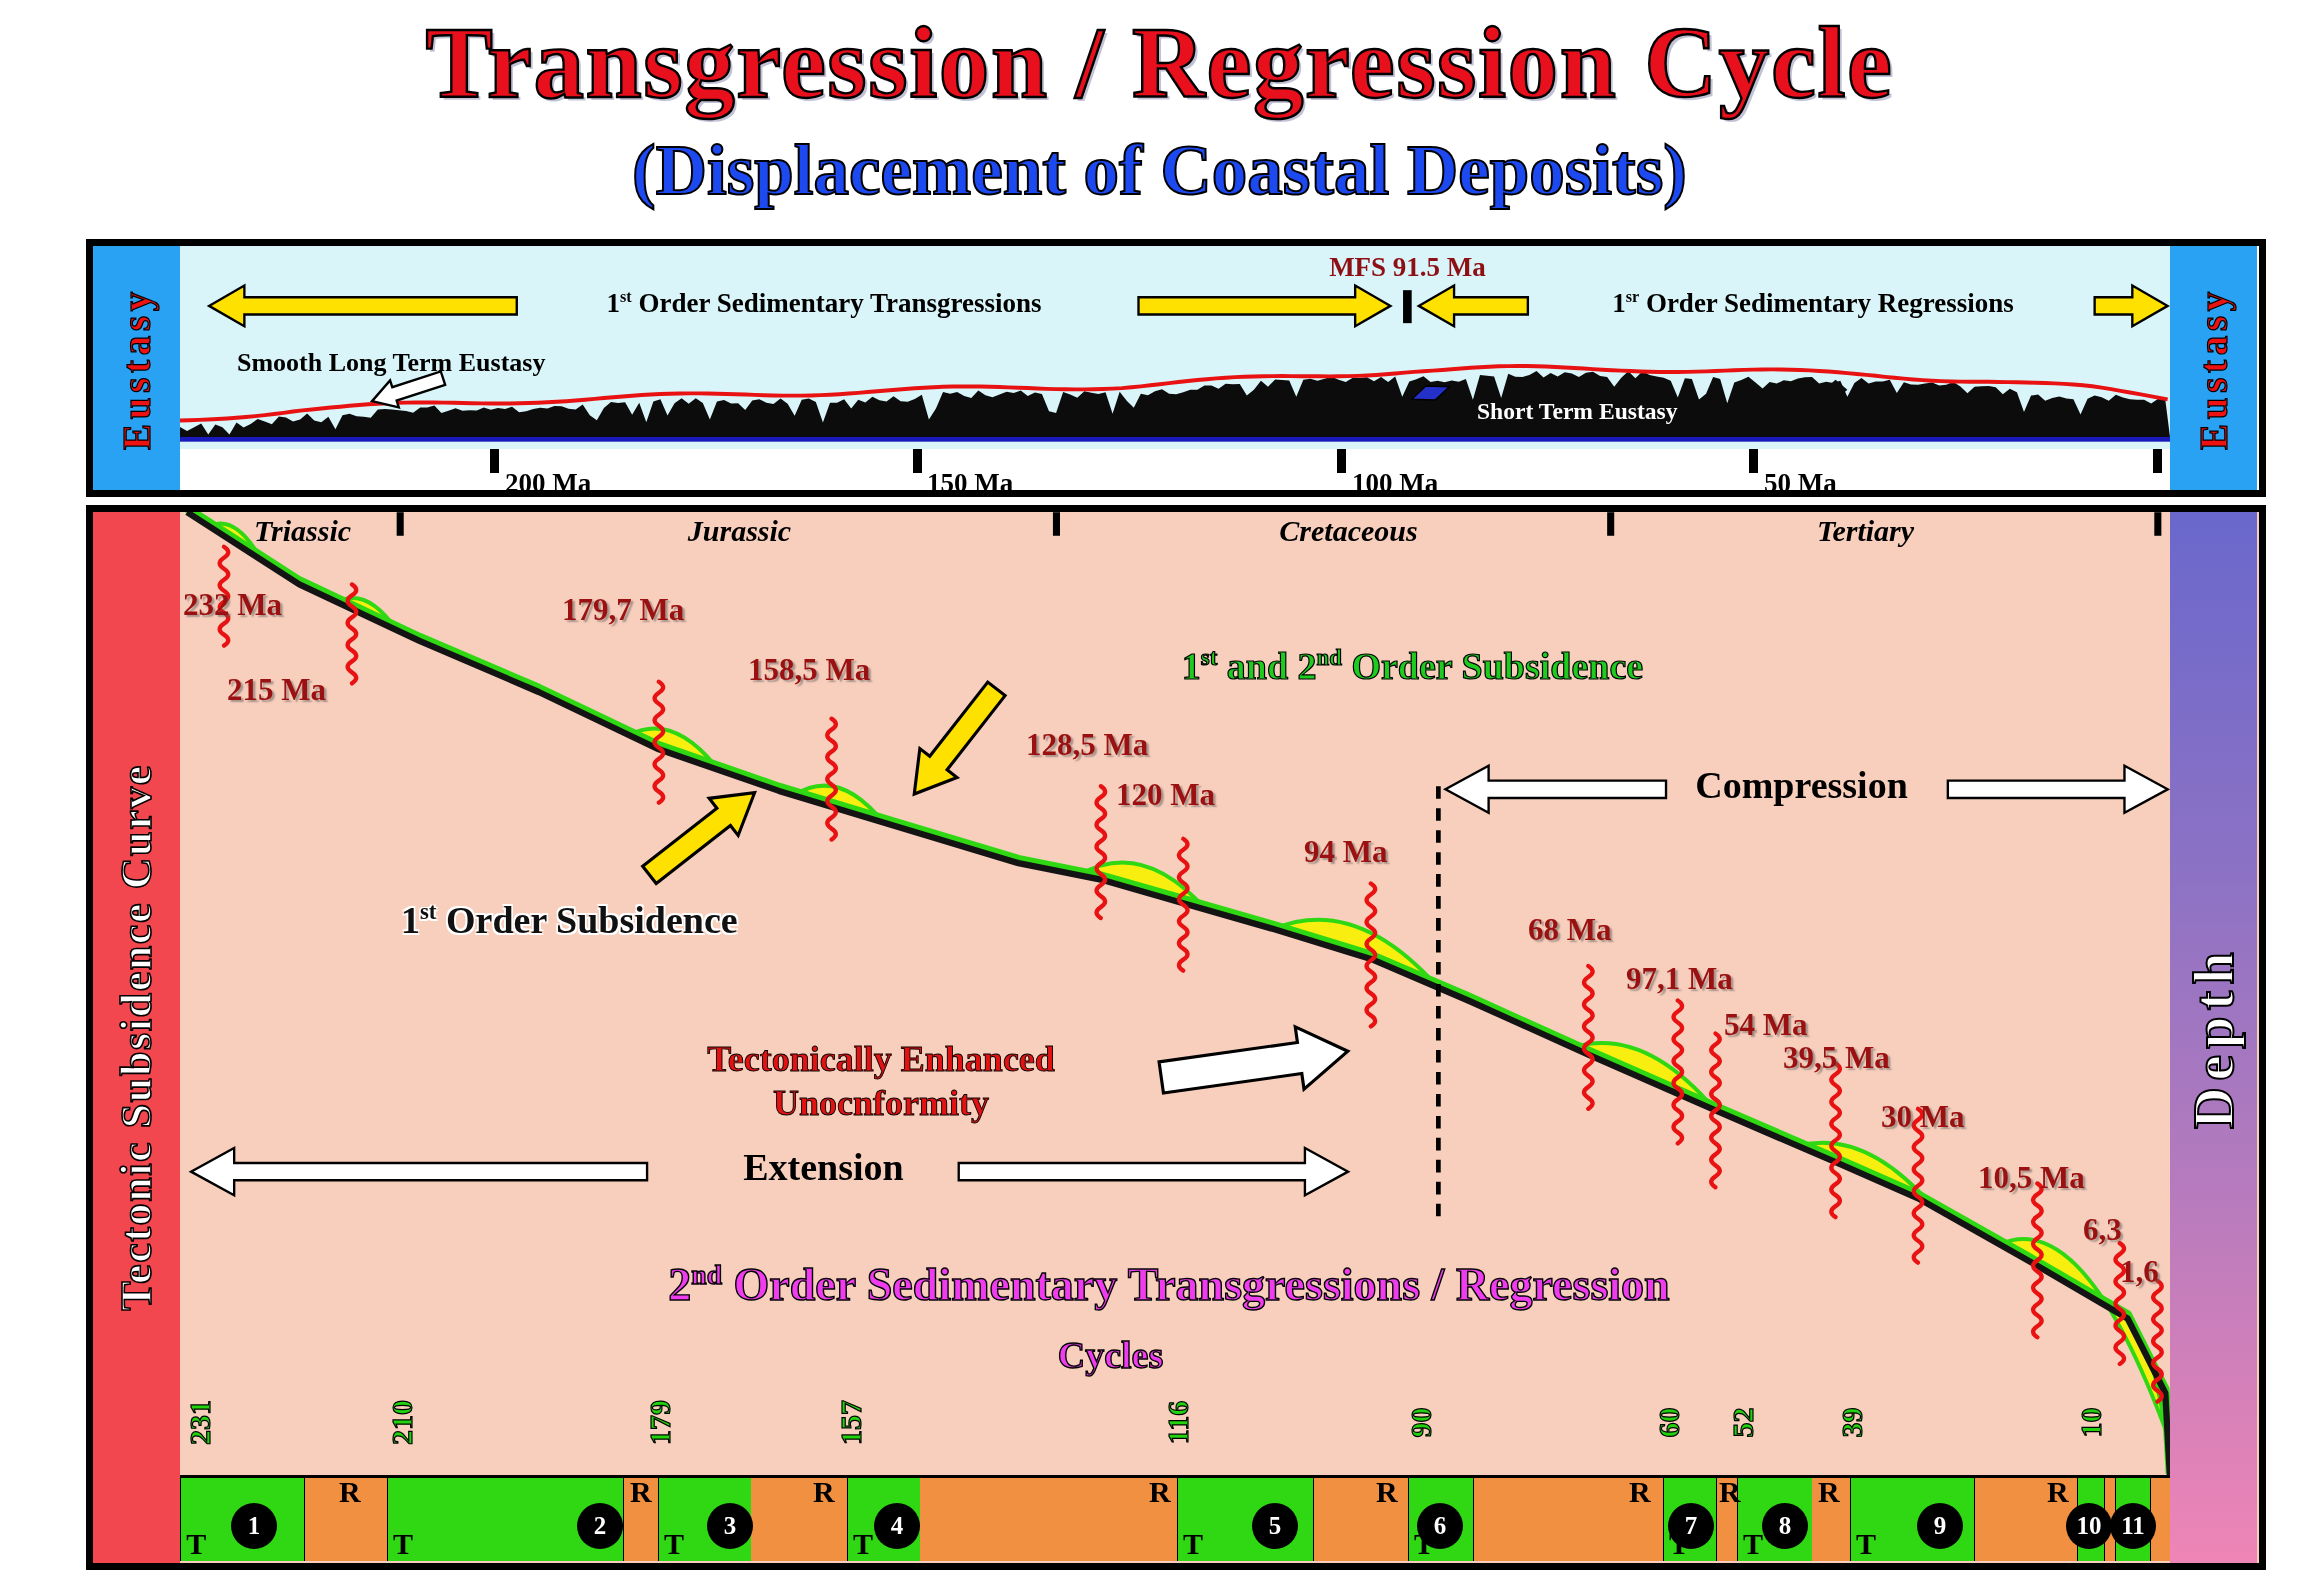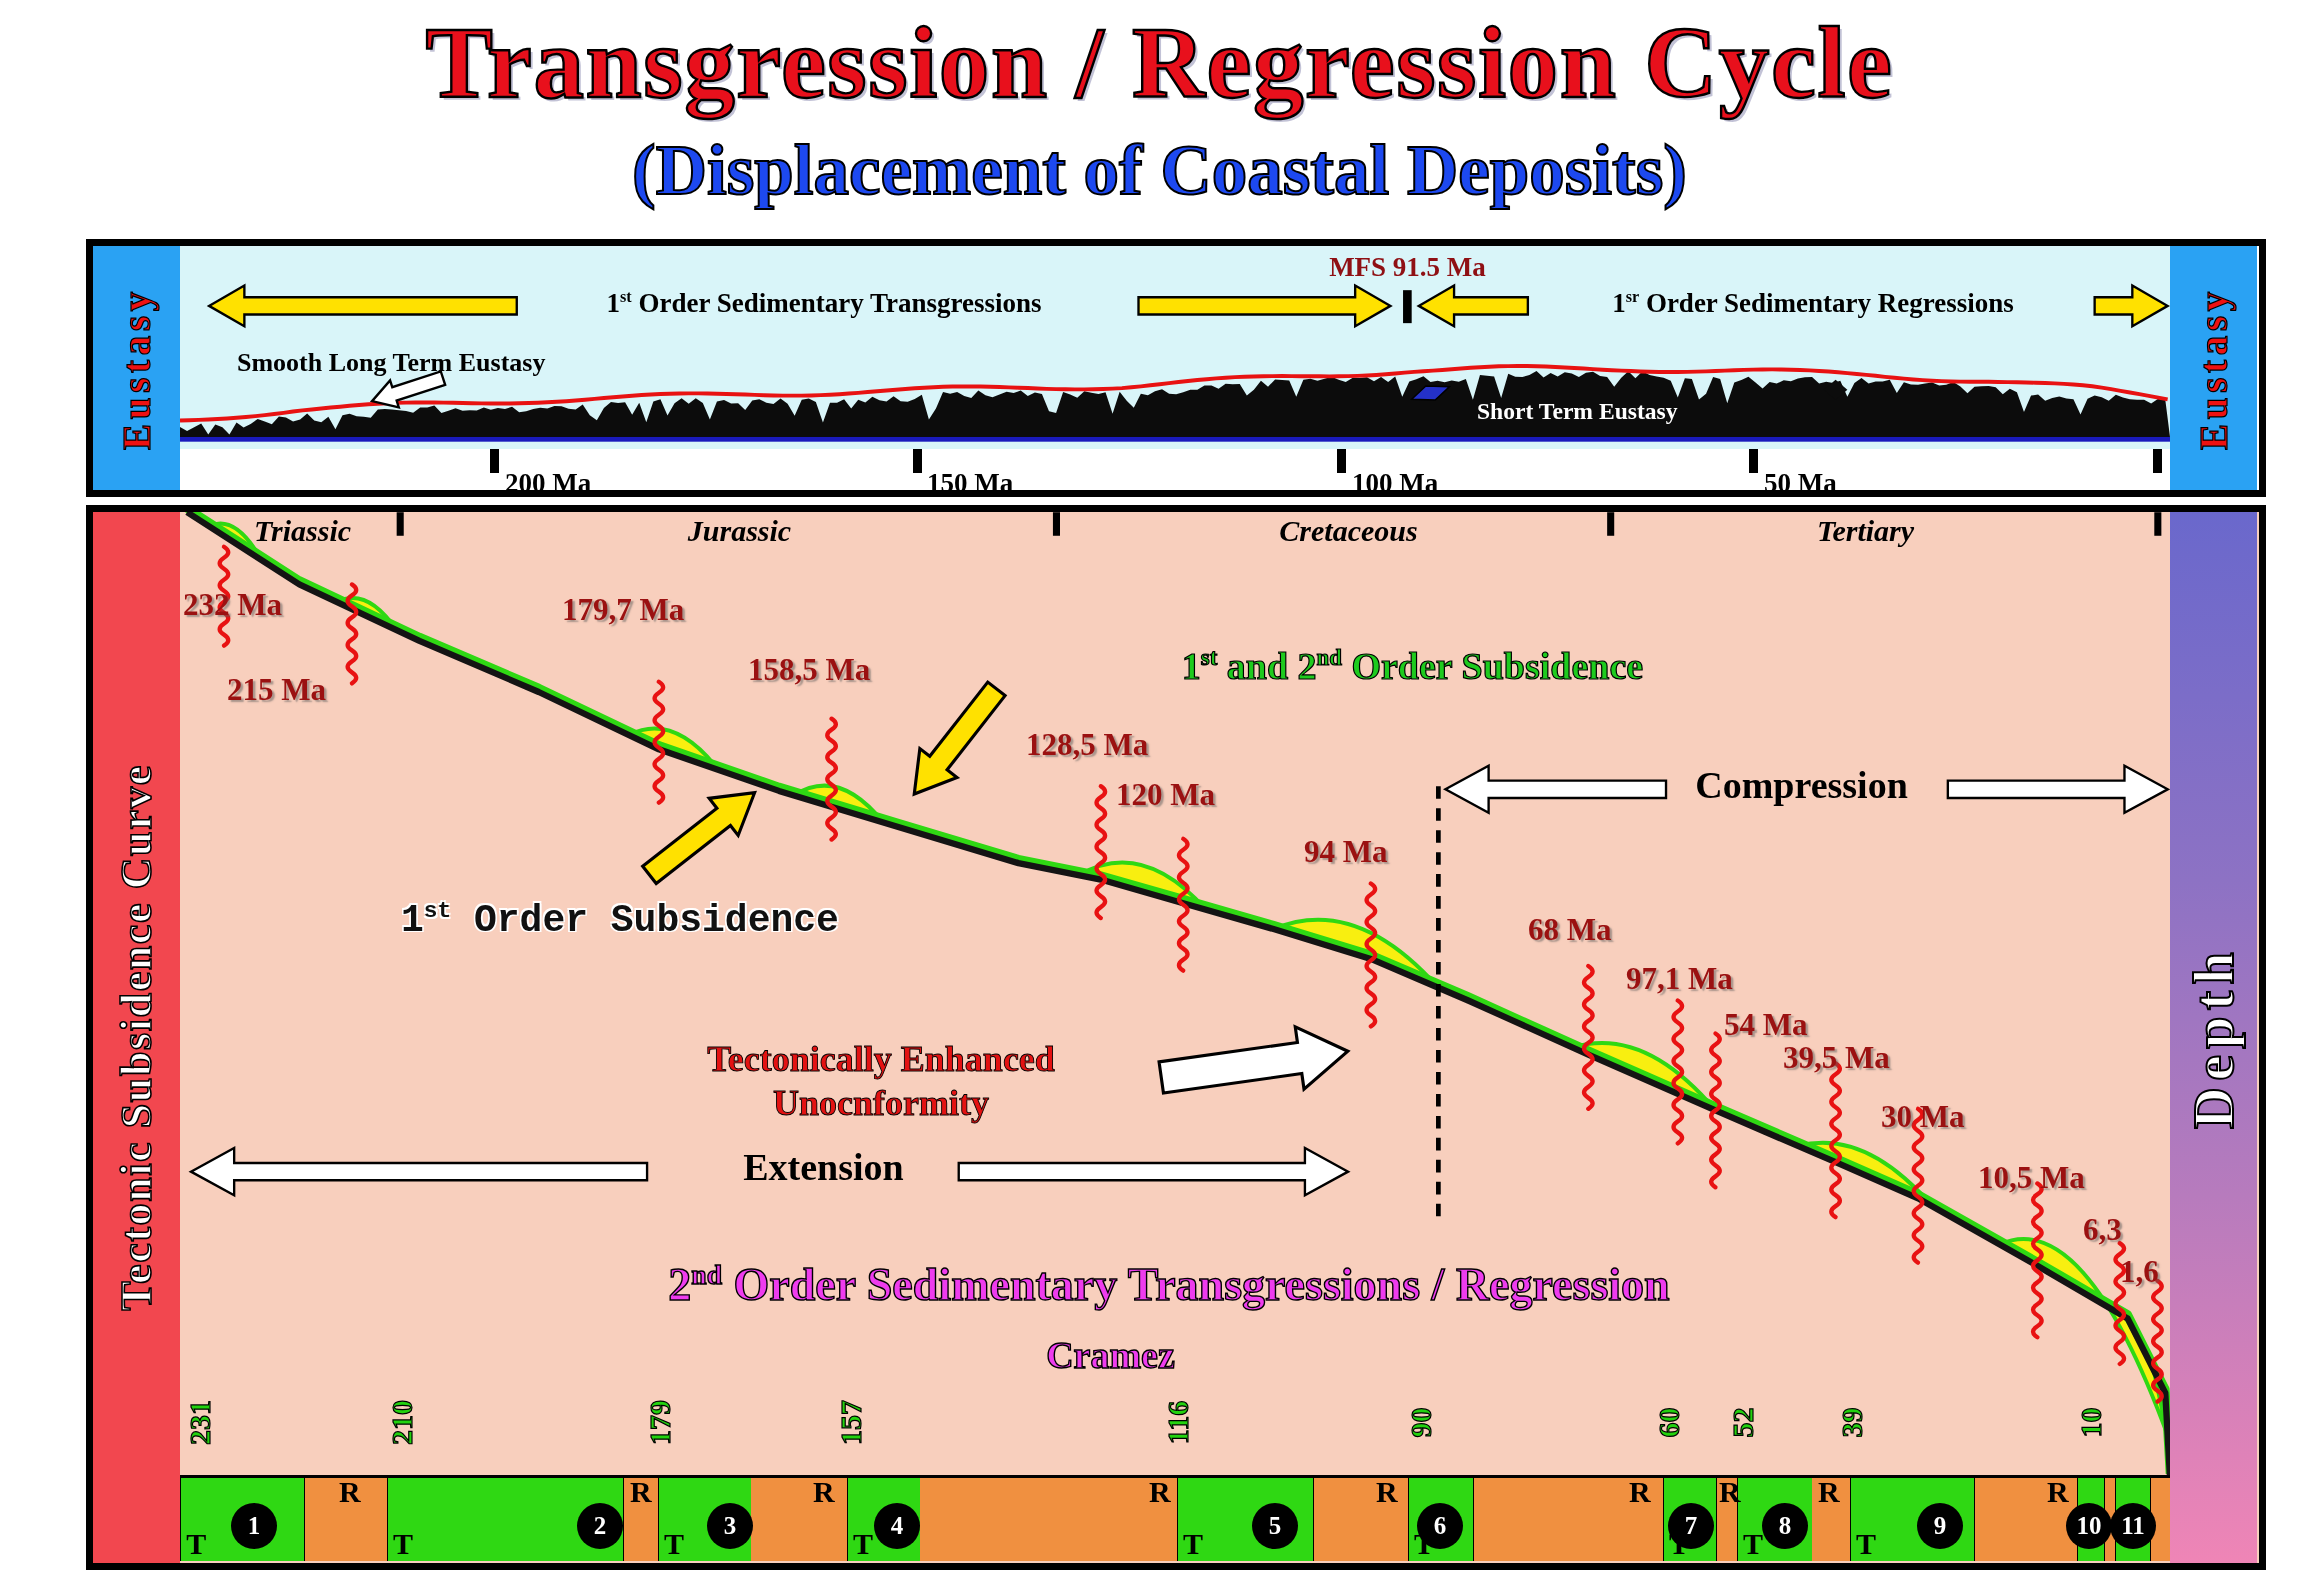--- a/index.html
+++ b/index.html
@@ -36,21 +36,21 @@
   .tick{position:absolute;width:8.6px;height:23.6px;background:#000;top:203px;}
   .tick-label{position:absolute;top:206px;font-size:27px;font-weight:bold;color:#000;margin-top:16px;}
 
   .main-content{position:relative;width:1990px;height:1050px;background:#f8cfbd;}
   #main-svg{position:absolute;inset:0;width:100%;height:100%;}
   .period{position:absolute;top:1.6px;width:283px;text-align:center;font-size:30px;font-weight:bold;font-style:italic;color:#000;}
   .age{position:absolute;font-size:31px;font-weight:bold;color:#9b1111;text-shadow:2.4px 2.4px 1.6px rgba(90,90,90,0.5);white-space:nowrap;}
   .green-sub{left:887px;top:132px;width:691px;text-align:center;font-size:38px;color:#1ecb1e;-webkit-text-stroke:1.2px #000;}
   .compression{left:1484px;top:251px;width:275px;text-align:center;font-size:38px;color:#000;}
   .first-order{left:221px;top:386px;font-size:38px;color:#111;
-     text-shadow:1.6px 1.6px 0 #fff,-1.6px -1.6px 0 #fff,1.6px -1.6px 0 #fff,-1.6px 1.6px 0 #fff;font-family:Liberation Mono, monospace;}
+     text-shadow:1.6px 1.6px 0 #fff,-1.6px -1.6px 0 #fff,1.6px -1.6px 0 #fff,-1.6px 1.6px 0 #fff;}
   .tect{left:477px;width:448px;text-align:center;font-size:36px;color:#e31212;-webkit-text-stroke:0.9px #000;}
   .tect1{top:526px;} .tect2{top:570px;}
   .extension{left:510px;top:633px;width:267px;text-align:center;font-size:38px;color:#000;}
   .magenta{left:298px;top:746px;width:1382px;text-align:center;font-size:46px;color:#ee3cee;-webkit-text-stroke:1.4px #000;}
   .cycles{left:801px;top:821px;width:259px;text-align:center;font-size:38px;color:#ee3cee;-webkit-text-stroke:1.4px #000;}
   .gnum{position:absolute;width:86px;height:31px;transform:rotate(-90deg);transform-origin:center;
         font-size:30px;font-weight:bold;color:#23d20f;-webkit-text-stroke:1.2px #000;text-align:center;line-height:31px;}
   .cycle-bar{position:absolute;left:0;top:963px;width:1990px;height:86px;background:#f09040;
         border-top:3.1px solid #000;box-sizing:border-box;}
   .seg{position:absolute;top:0;height:100%;box-sizing:border-box;}
@@ -155,21 +155,21 @@
           <path d="M2519,979 Q2530,986 2519,993 Q2508,1000 2519,1007 Q2530,1014 2519,1021 Q2508,1028 2519,1035 Q2530,1042 2519,1049 Q2508,1056 2519,1063 Q2530,1070 2519,1077 Q2508,1084 2519,1091 Q2530,1098 2519,1105 Q2508,1112 2519,1119 Q2530,1126 2519,1133" fill="none" stroke="#e81212" stroke-width="5.5" stroke-linecap="round"></path>
         </svg>
 
       <div class="m-label green-sub"><span>1</span><sup>st</sup><span> and </span><span>2</span><sup>nd</sup><span> Order Subsidence</span></div>
       <div class="m-label compression">Compression</div>
       <div class="m-label first-order"><span>1</span><sup>st</sup><span> Order Subsidence</span></div>
       <div class="m-label tect tect1">Tectonically Enhanced</div>
       <div class="m-label tect tect2">Unocnformity</div>
       <div class="m-label extension">Extension</div>
       <div class="m-label magenta"><span>2</span><sup>nd</sup><span> Order Sedimentary Transgressions / Regression</span></div>
-      <div class="m-label cycles">Cramez</div>
+      <div class="m-label cycles">Cycles</div>
 
     <div class="age" style="left: 3.1px; top: 75px;">232 Ma</div>
         <div class="age" style="left: 47px; top: 160px;">215 Ma</div>
         <div class="age" style="left: 382px; top: 80px;">179,7 Ma</div>
         <div class="age" style="left: 568px; top: 140px;">158,5 Ma</div>
         <div class="age" style="left: 846px; top: 215px;">128,5 Ma</div>
         <div class="age" style="left: 936px; top: 265px;">120 Ma</div>
         <div class="age" style="left: 1124px; top: 322px;">94 Ma</div>
         <div class="age" style="left: 1348px; top: 400px;">68 Ma</div>
         <div class="age" style="left: 1446px; top: 449px;">97,1 Ma</div>

